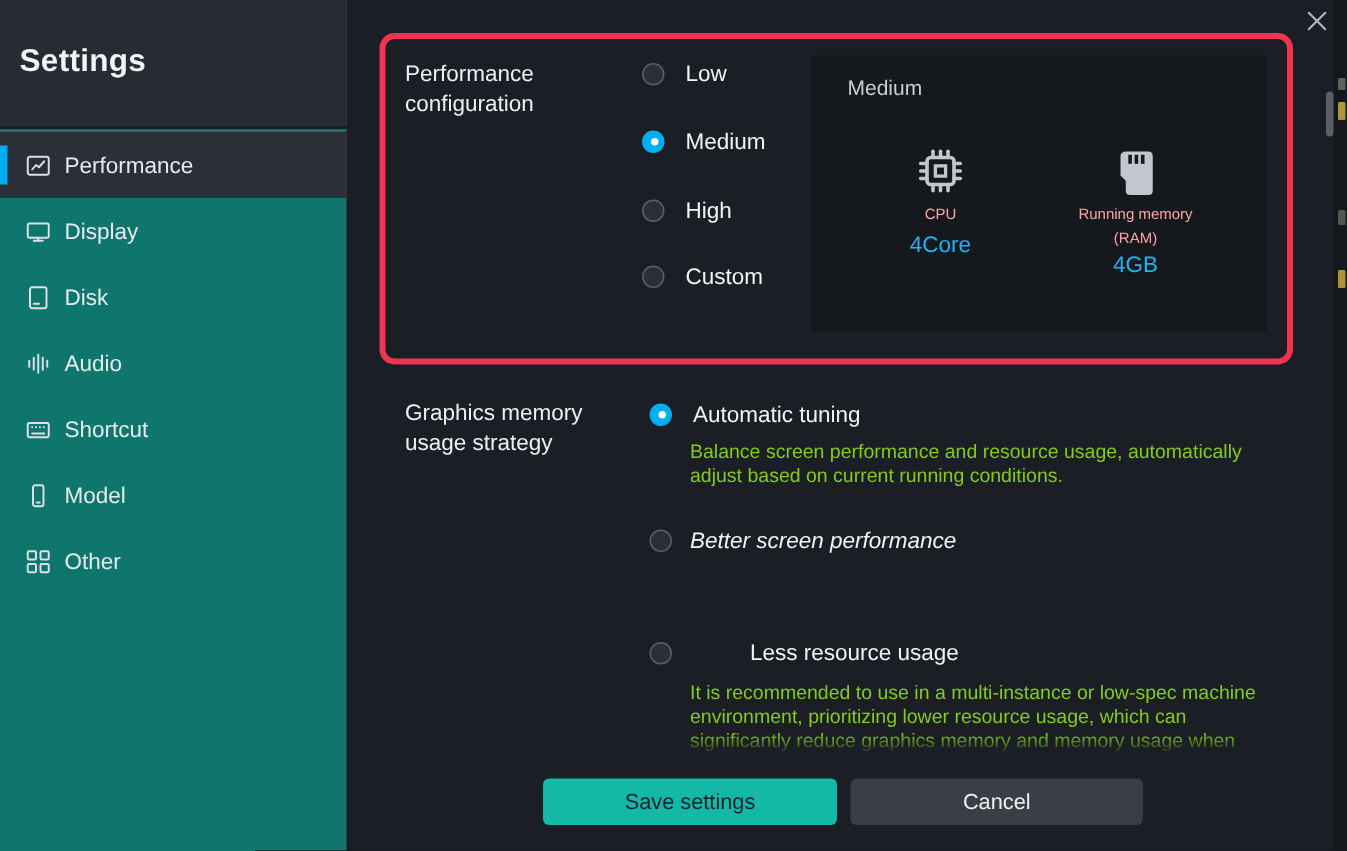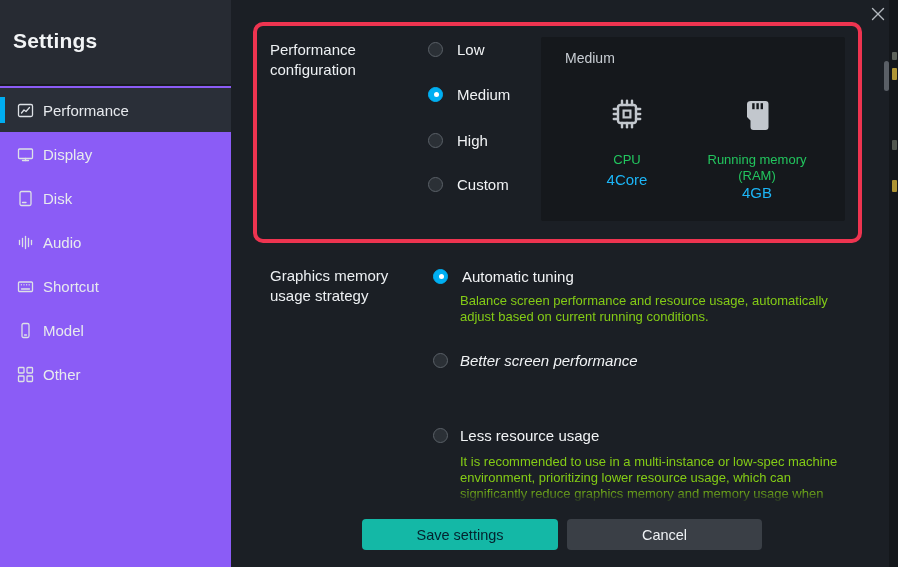--- a/index.html
+++ b/index.html
@@ -1,20 +1,20 @@
 <!DOCTYPE html>
 <html><head>
 <meta charset="utf-8">
 <style>
   * { margin:0; padding:0; box-sizing:border-box; }
   body { background:#0e1013; font-family:"Liberation Sans","DejaVu Sans",sans-serif; }
   .screen { position:relative; width:898px; height:567px; background:#1b1f25; overflow:hidden; }
 
   
-  .sidebar { position:absolute; left:0; top:0; width:231px; height:567px; background:#8b5cf6; }
+  .sidebar { position:absolute; left:0; top:0; width:231px; height:567px; background:#0f766e; }
   .sidebar-header { position:absolute; left:0; top:0; width:231px; height:86px; background:#272b33; border-bottom:2px solid #191c21; }
   .settings-title { position:absolute; left:13px; top:29px; font-size:21px; font-weight:600; color:#f2f4f6; letter-spacing:.2px; }
   .side-items { position:absolute; top:88px; left:0; width:231px; }
   .side-item { position:relative; height:44px; display:flex; align-items:center; padding-left:17px; gap:9px; cursor:pointer; color:#e7eaee; font-size:15px; }
   .side-item.active { background:#2a2f38; }
   .active-bar { position:absolute; left:0; top:9px; width:5px; height:26px; background:#00adf0; }
   .side-icon { width:17px; height:17px; flex:none; display:flex; align-items:center; justify-content:center; }
   .side-icon svg { stroke:#dde1e6; fill:none; stroke-width:1.3; stroke-linecap:round; stroke-linejoin:round; }
   .side-icon .f { fill:#dde1e6; stroke:none; }
 
@@ -32,21 +32,21 @@
   .radio-label { color:#f1f3f5; font-size:15px; margin-left:14px; white-space:nowrap; }
   .opt-desc { position:absolute; left:460px; width:404px; color:#84cc16; font-size:13px; line-height:16px; }
 
   
   .info-panel { position:absolute; left:541px; top:37px; width:304px; height:184px; background:#15181c; border-radius:2px; }
   .info-title { position:absolute; left:24px; top:13px; font-size:14px; color:#c9ced4; }
   .spec-col { position:absolute; top:57px; text-align:center; }
   #cpu-col { left:36px; width:100px; }
   #ram-col { left:146px; width:140px; }
   .spec-icon { height:38px; display:flex; align-items:flex-end; justify-content:center; }
-  .spec-label { margin-top:20px; font-size:13px; line-height:16px; color:#22c55e; }
+  .spec-label { margin-top:4px; font-size:10px; line-height:16px; color:#fca5a5; }
   .spec-value { margin-top:3px; font-size:15px; color:#1cb5f6; }
 
   
   .bottom-fade  { position:absolute; left:238px; top:489px; width:642px; height:14px; background:linear-gradient(to bottom, rgba(27,31,37,0), #1b1f25); z-index:5; }
   .bottom-solid { position:absolute; left:238px; top:502px; width:642px; height:65px; background:#1b1f25; z-index:5; }
   .btn { position:absolute; top:519px; height:31px; border:none; border-radius:4px; font-size:14.5px; font-family:inherit; cursor:pointer; z-index:6; }
   .btn-save { left:362px; width:196px; background:#14b8a6; color:#04222e; }
   .btn-cancel { left:567px; width:195px; background:#3a3f46; color:#eef1f4; }
 
   
@@ -224,21 +224,21 @@
   <div class="opt-desc" style="top:293px;">
     <div>Balance screen performance and resource usage, automatically</div>
     <div>adjust based on current running conditions.</div>
   </div>
 
   <div class="radio-row" style="left:433px; top:350px;">
     <span class="radio"></span>
     <span class="radio-label" style="margin-left:12px;font-style:italic;">Better screen performance</span>
   </div>
 
-  <div class="radio-row" style="left:433px; top:425px;">
+  <div class="radio-row" style="left:433px; top:425px;gap:40px;">
     <span class="radio"></span>
     <span class="radio-label" style="margin-left:12px;">Less resource usage</span>
   </div>
   <div class="opt-desc" style="top:454px;">
     <div>It is recommended to use in a multi-instance or low-spec machine</div>
     <div>environment, prioritizing lower resource usage, which can</div>
     <div>significantly reduce graphics memory and memory usage when</div>
   </div>
 
   <div class="bottom-fade"></div>

